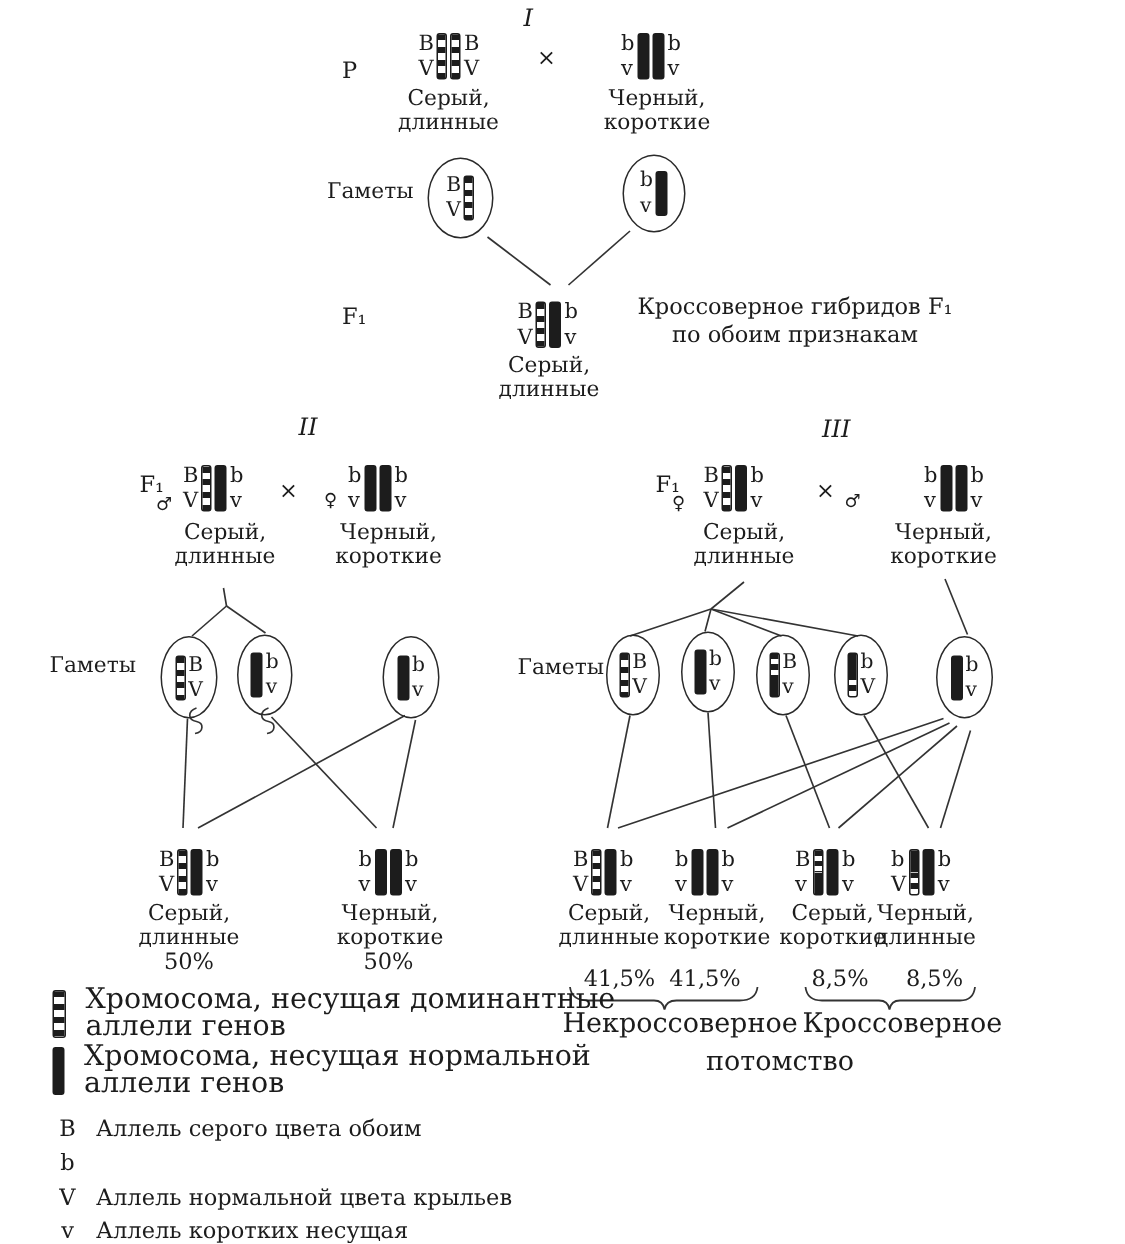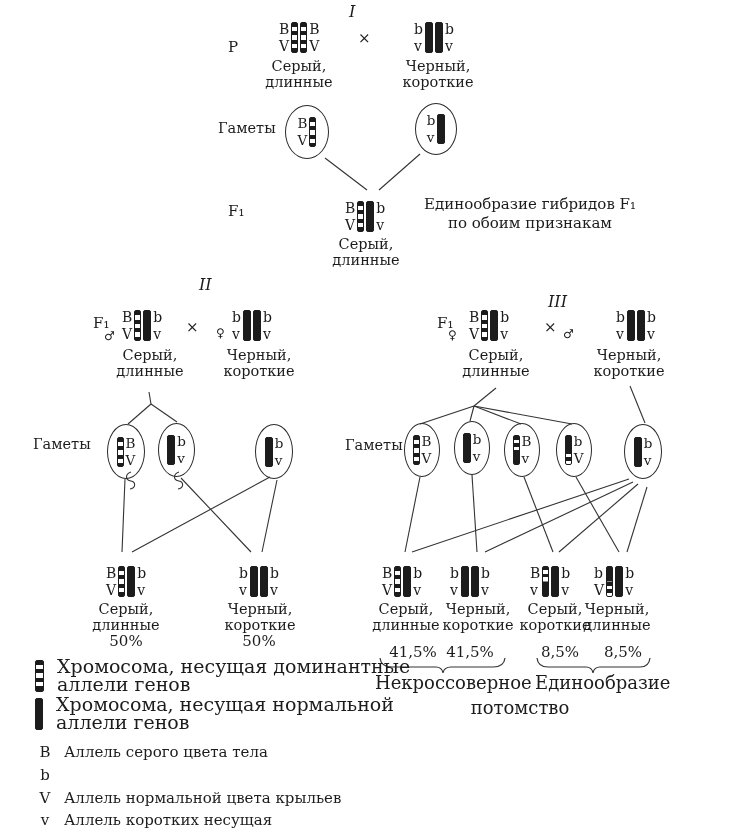--- a/index.html
+++ b/index.html
@@ -138,21 +138,21 @@
       </span>
       <span class="chrom dom"></span>
       <span class="chrom rec"></span>
       <span class="gcol">
         <span class="al">b</span>
         <span class="al">v</span>
       </span>
     </div>
   <div class="phen" style="left:321px;top:236px;width:90px">Серый,
 длинные</div>
-  <div class="note" style="left:408px;top:195px;width:244px">Единообразие гибридов F₁
+  <div class="note" style="left:408px;top:195px;width:244px">Кроссоверное гибридов F₁
 по обоим признакам</div>
 
   <span class="numeral" style="left:199px;top:275px">II</span>
   <span class="lab" style="left:93px;top:314px;font-size:15px">F₁</span>
   <span class="sex" style="left:104px;top:329px">♂</span>
   <div class="geno" style="left:122px;top:310px">
       <span class="gcol">
         <span class="al">B</span>
         <span class="al">V</span>
       </span>
@@ -229,21 +229,21 @@
         <span class="al">v</span>
       </span>
     </div>
   <div class="phen" style="left:79px;top:601px;width:94px">Серый,
 длинные</div>
   <div class="phen" style="left:213px;top:601px;width:94px">Черный,
 короткие</div>
   <div class="pct" style="left:96px;top:632px">50%</div>
   <div class="pct" style="left:229px;top:632px">50%</div>
 
-  <span class="numeral" style="left:548px;top:292px">III</span>
+  <span class="numeral" style="left:548px;top:276px">III</span>
   <span class="lab" style="left:437px;top:314px;font-size:15px">F₁</span>
   <span class="sex" style="left:448px;top:328px">♀</span>
   <div class="geno" style="left:469px;top:310px">
       <span class="gcol">
         <span class="al">B</span>
         <span class="al">V</span>
       </span>
       <span class="chrom dom"></span>
       <span class="chrom rec"></span>
       <span class="gcol">
@@ -364,37 +364,37 @@
 короткие</div>
   <div class="phen" style="left:570px;top:601px;width:94px">Черный,
 длинные</div>
 
   <div class="pct" style="left:383px;top:643px">41,5%</div>
   <div class="pct" style="left:440px;top:643px">41,5%</div>
   <div class="pct" style="left:530px;top:643px">8,5%</div>
   <div class="pct" style="left:593px;top:643px">8,5%</div>
 
   <div class="groupword" style="left:375px;top:672px;width:140px">Некроссоверное</div>
-  <div class="groupword" style="left:535px;top:672px;width:120px">Единообразие</div>
+  <div class="groupword" style="left:535px;top:672px;width:120px">Кроссоверное</div>
   <div class="groupword" style="left:455px;top:697px;width:130px">потомство</div>
 
   <div class="legend-item" style="left:35px;top:658px">
     <span class="chrom dom legend-chrom"></span>
     <span class="legend-text">Хромосома, несущая доминантные
 аллели генов</span>
   </div>
   <div class="legend-item" style="left:35px;top:696px">
     <span class="chrom rec legend-chrom"></span>
     <span class="legend-text">Хромосома, несущая нормальной
 аллели генов</span>
   </div>
 
   <div class="allele-row" style="left:38px;top:743px">
     <span class="allele-sym">B</span>
-    <span>Аллель серого цвета тела</span>
+    <span>Аллель серого цвета обоим</span>
   </div>
   <div class="allele-row" style="left:38px;top:766px">
     <span class="allele-sym">b</span>
   </div>
   <div class="allele-row" style="left:38px;top:789px">
     <span class="allele-sym">V</span>
     <span>Аллель нормальной цвета крыльев</span>
   </div>
   <div class="allele-row" style="left:38px;top:811px">
     <span class="allele-sym">v</span>

